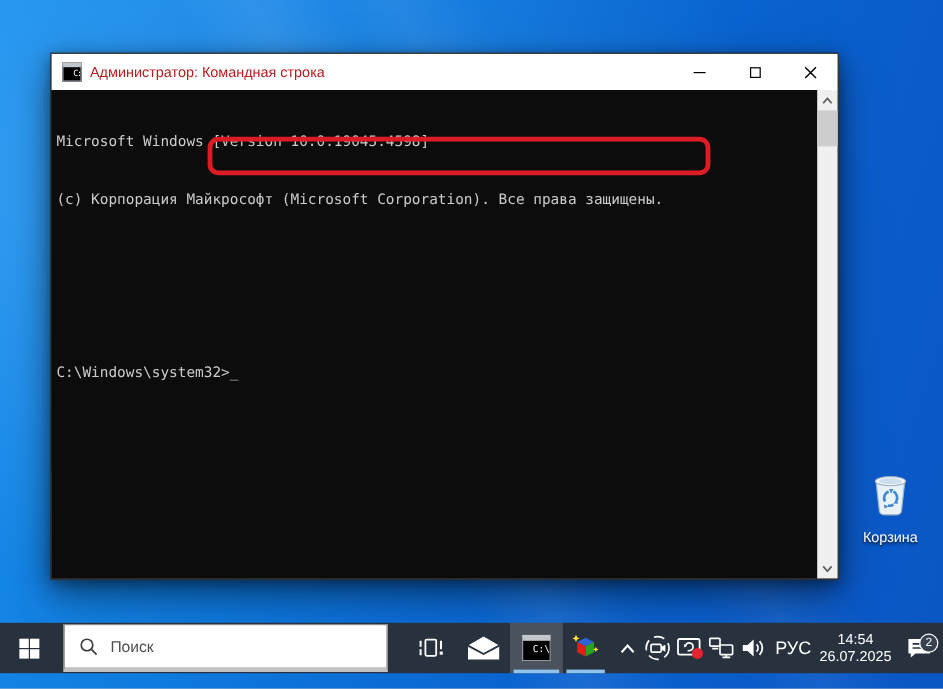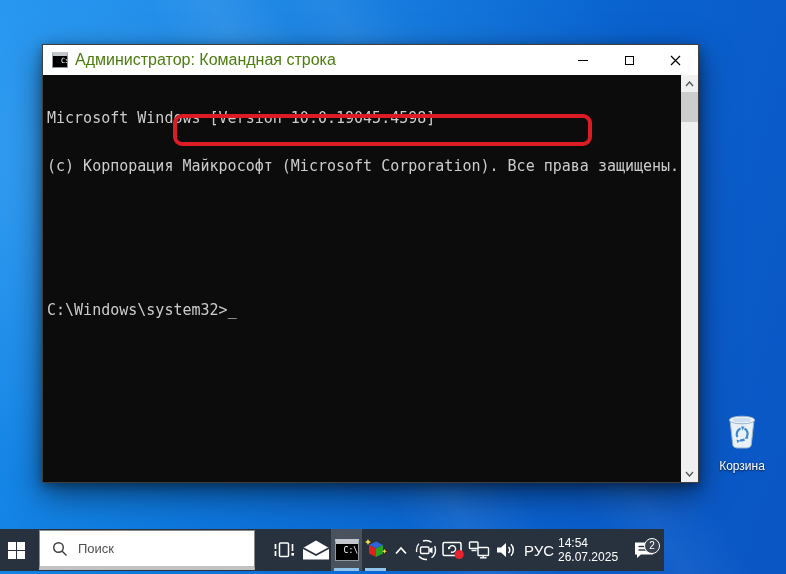--- a/index.html
+++ b/index.html
@@ -22,73 +22,73 @@
       linear-gradient(108deg, #1b90ee 0%, #0e79de 34%, #0a62cf 66%, #0a55c4 100%);
   }
   .desktop::before{
     content:""; position:absolute; inset:0; pointer-events:none;
     background:
       linear-gradient(64deg, transparent 40%, rgba(255,255,255,.07) 46%, transparent 53%),
       linear-gradient(58deg, transparent 55%, rgba(255,255,255,.05) 60%, transparent 66%);
   }
 
   
-  .recycle-bin{ position:absolute; left:711px; top:407px; width:62px; text-align:center; cursor:default; }
+  .recycle-bin{ position:absolute; left:711px; top:388px; width:62px; text-align:center; cursor:default; }
   .recycle-bin .label{ margin-top:2px; font-size:12px; color:#fff; text-shadow:0 1px 2px rgba(0,0,0,.75); }
 
   
   .window{
     position:absolute; left:42px; top:44px; width:657px; height:439px;
     border:1px solid #3f3f3f; background:var(--console-bg);
     box-shadow:0 12px 30px rgba(0,0,0,.5), 0 3px 10px rgba(0,0,0,.35);
   }
   .titlebar{
     height:30px; background:#ffffff; display:flex; align-items:center; padding-left:9px;
   }
-  .titlebar .title{ font-size:16px; color:#4d7c0f; margin-left:7px; white-space:nowrap; }
+  .titlebar .title{ font-size:12px; color:#b91c1c; margin-left:7px; white-space:nowrap; }
   .titlebar .controls{ margin-left:auto; display:flex; height:100%; }
   .tb-btn{ width:46px; height:100%; display:flex; align-items:center; justify-content:center; background:transparent; border:none; }
   .glyph-min{ width:10px; height:1px; background:#000; display:block; }
   .glyph-max{ width:9px; height:9px; border:1px solid #000; display:block; }
 
   .cmdicon{
     width:16px; height:16px; background:#000; border:1px solid #8f969c;
     border-top:4px solid #c3c7cb; flex:0 0 auto;
     font-family:"DejaVu Sans Mono", monospace; font-size:7px; line-height:10px;
     color:#fff; padding-left:8px; overflow:hidden; letter-spacing:-1px;
   }
   .cmdicon.big{
     width:24px; height:22px; border-top:5px solid #c3c7cb; font-size:8px; line-height:13px; letter-spacing:0;
   }
 
   .console{
     position:relative; height:318px; background:var(--console-bg);
     font-family:"DejaVu Sans Mono","Liberation Mono", monospace;
-    font-size:15px; line-height:16px; color:var(--console-text);
+    font-size:12px; line-height:16px; color:var(--console-text);
     padding:3px 20px 0 4px; white-space:pre; cursor:text;
   }
   .console .line{ height:16px; white-space:pre; }
   .console .blank{ height:16px; }
 
   .highlight-box{
     position:absolute; left:130px; top:39px; width:419px; height:32px;
     border:4px solid var(--accent-red); border-radius:9px; pointer-events:none;
   }
 
   .scrollbar{
     position:absolute; top:0; right:0; width:17px; height:407px; background:#f0f0f0;
     display:flex; flex-direction:column; align-items:center;
   }
   .scroll-arrow{ width:17px; height:17px; display:flex; align-items:center; justify-content:center; }
   .scroll-thumb{ width:17px; height:30px; background:#cdcdcd; }
   .scroll-track-fill{ flex:1; }
 
   
   .taskbar{
-    position:absolute; left:0; bottom:3px; width:664px; height:42px;
+    position:absolute; left:0; bottom:13px; width:786px; height:42px;
     background:var(--taskbar-bg); display:flex; align-items:stretch; color:#fff;margin-top:41px;
   }
   .start-btn{ width:48px; display:flex; align-items:center; justify-content:center; }
   .search-box{
     width:270px; margin:1px 0 0 5px; height:40px; background:#fff;
     border:1px solid #8a8a8a; border-bottom:4px solid #c2c2c2;
     display:flex; align-items:center; padding-left:12px;
   }
   .search-box input{
     border:none; outline:none; flex:1; font-size:13px; margin-left:10px;
@@ -102,21 +102,21 @@
     content:""; position:absolute; left:3px; right:3px; bottom:0; height:3px;
     background:var(--underline-blue);
   }
   .task-btn.active{ background:rgba(255,255,255,.16); }
   .cube-btn{ width:38px; }
 
   .tray{ margin-left:auto; display:flex; align-items:center; }
   .tray-item{ display:flex; align-items:center; justify-content:center; height:100%; }
   .w24{ width:24px; } .w26{ width:26px; } .w27{ width:27px; } .w28{ width:28px; }
   .lang{ width:38px; font-size:15px; display:flex; align-items:center; justify-content:center; }
-  .clock{ width:66px; display:flex; flex-direction:column; align-items:flex-start; justify-content:center; font-size:12px; line-height:14px; }
+  .clock{ width:66px; display:flex; flex-direction:column; align-items:center; justify-content:center; font-size:12px; line-height:14px; }
   .notif{ width:40px; position:relative; display:flex; align-items:center; justify-content:center; }
   .badge{
     position:absolute; right:4px; bottom:6px; width:16px; height:16px; border-radius:50%;
     background:#37424e; border:1px solid #fff; color:#fff; font-size:10px;
     display:flex; align-items:center; justify-content:center;
   }
 </style>
 </head>
 <body>
 

